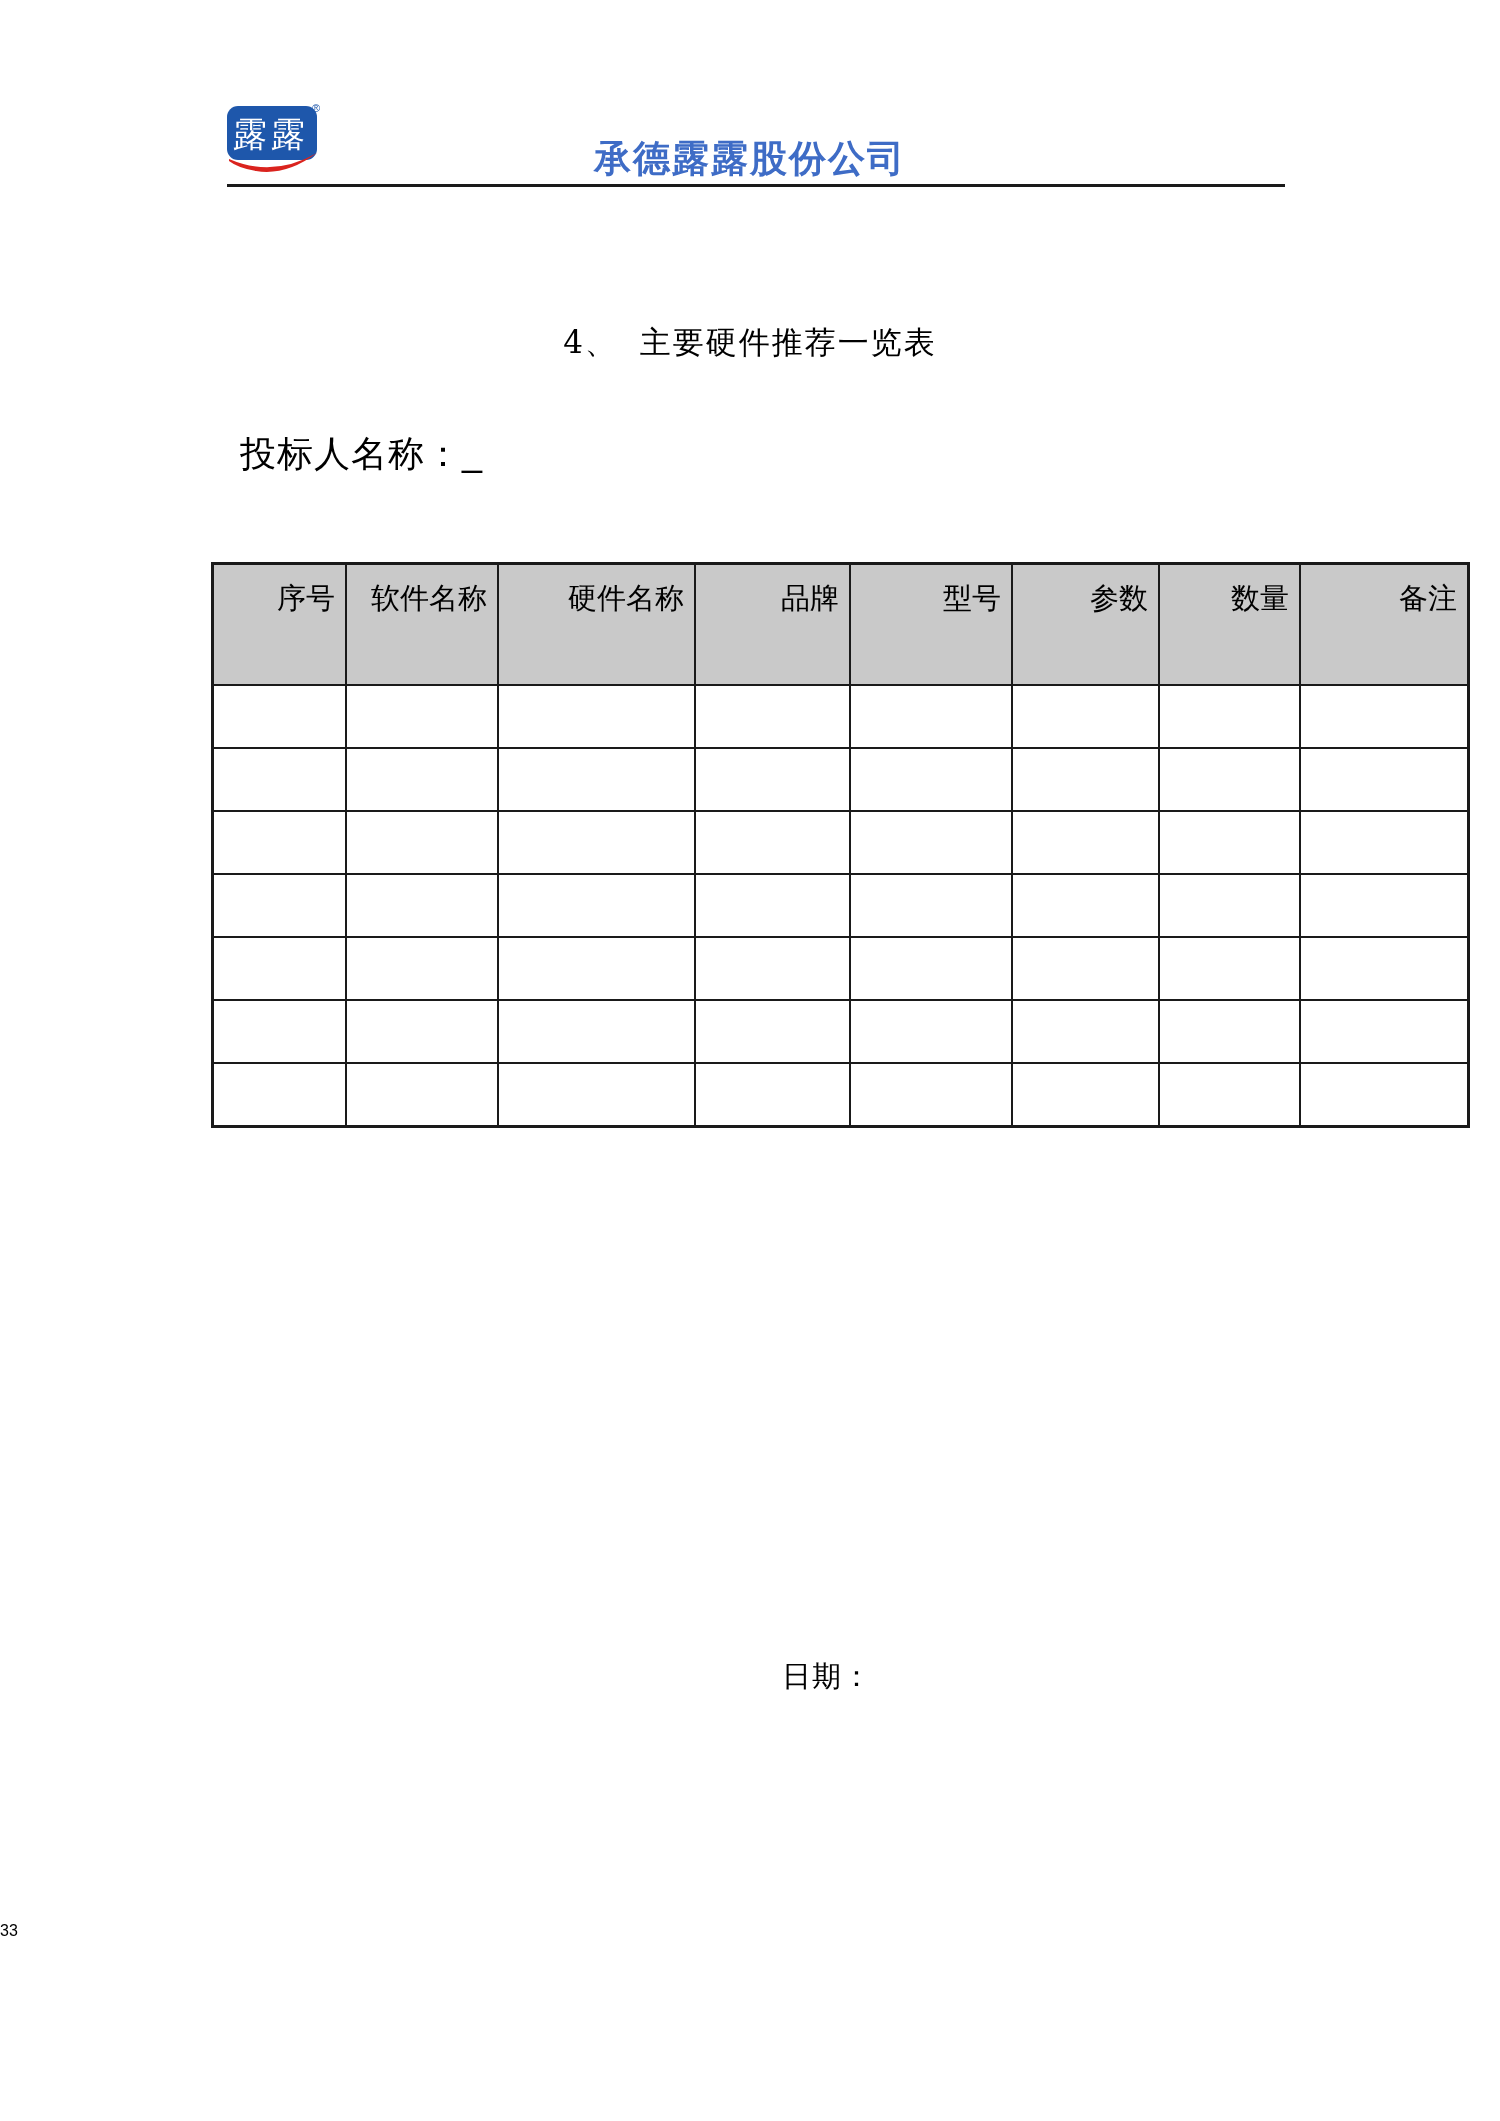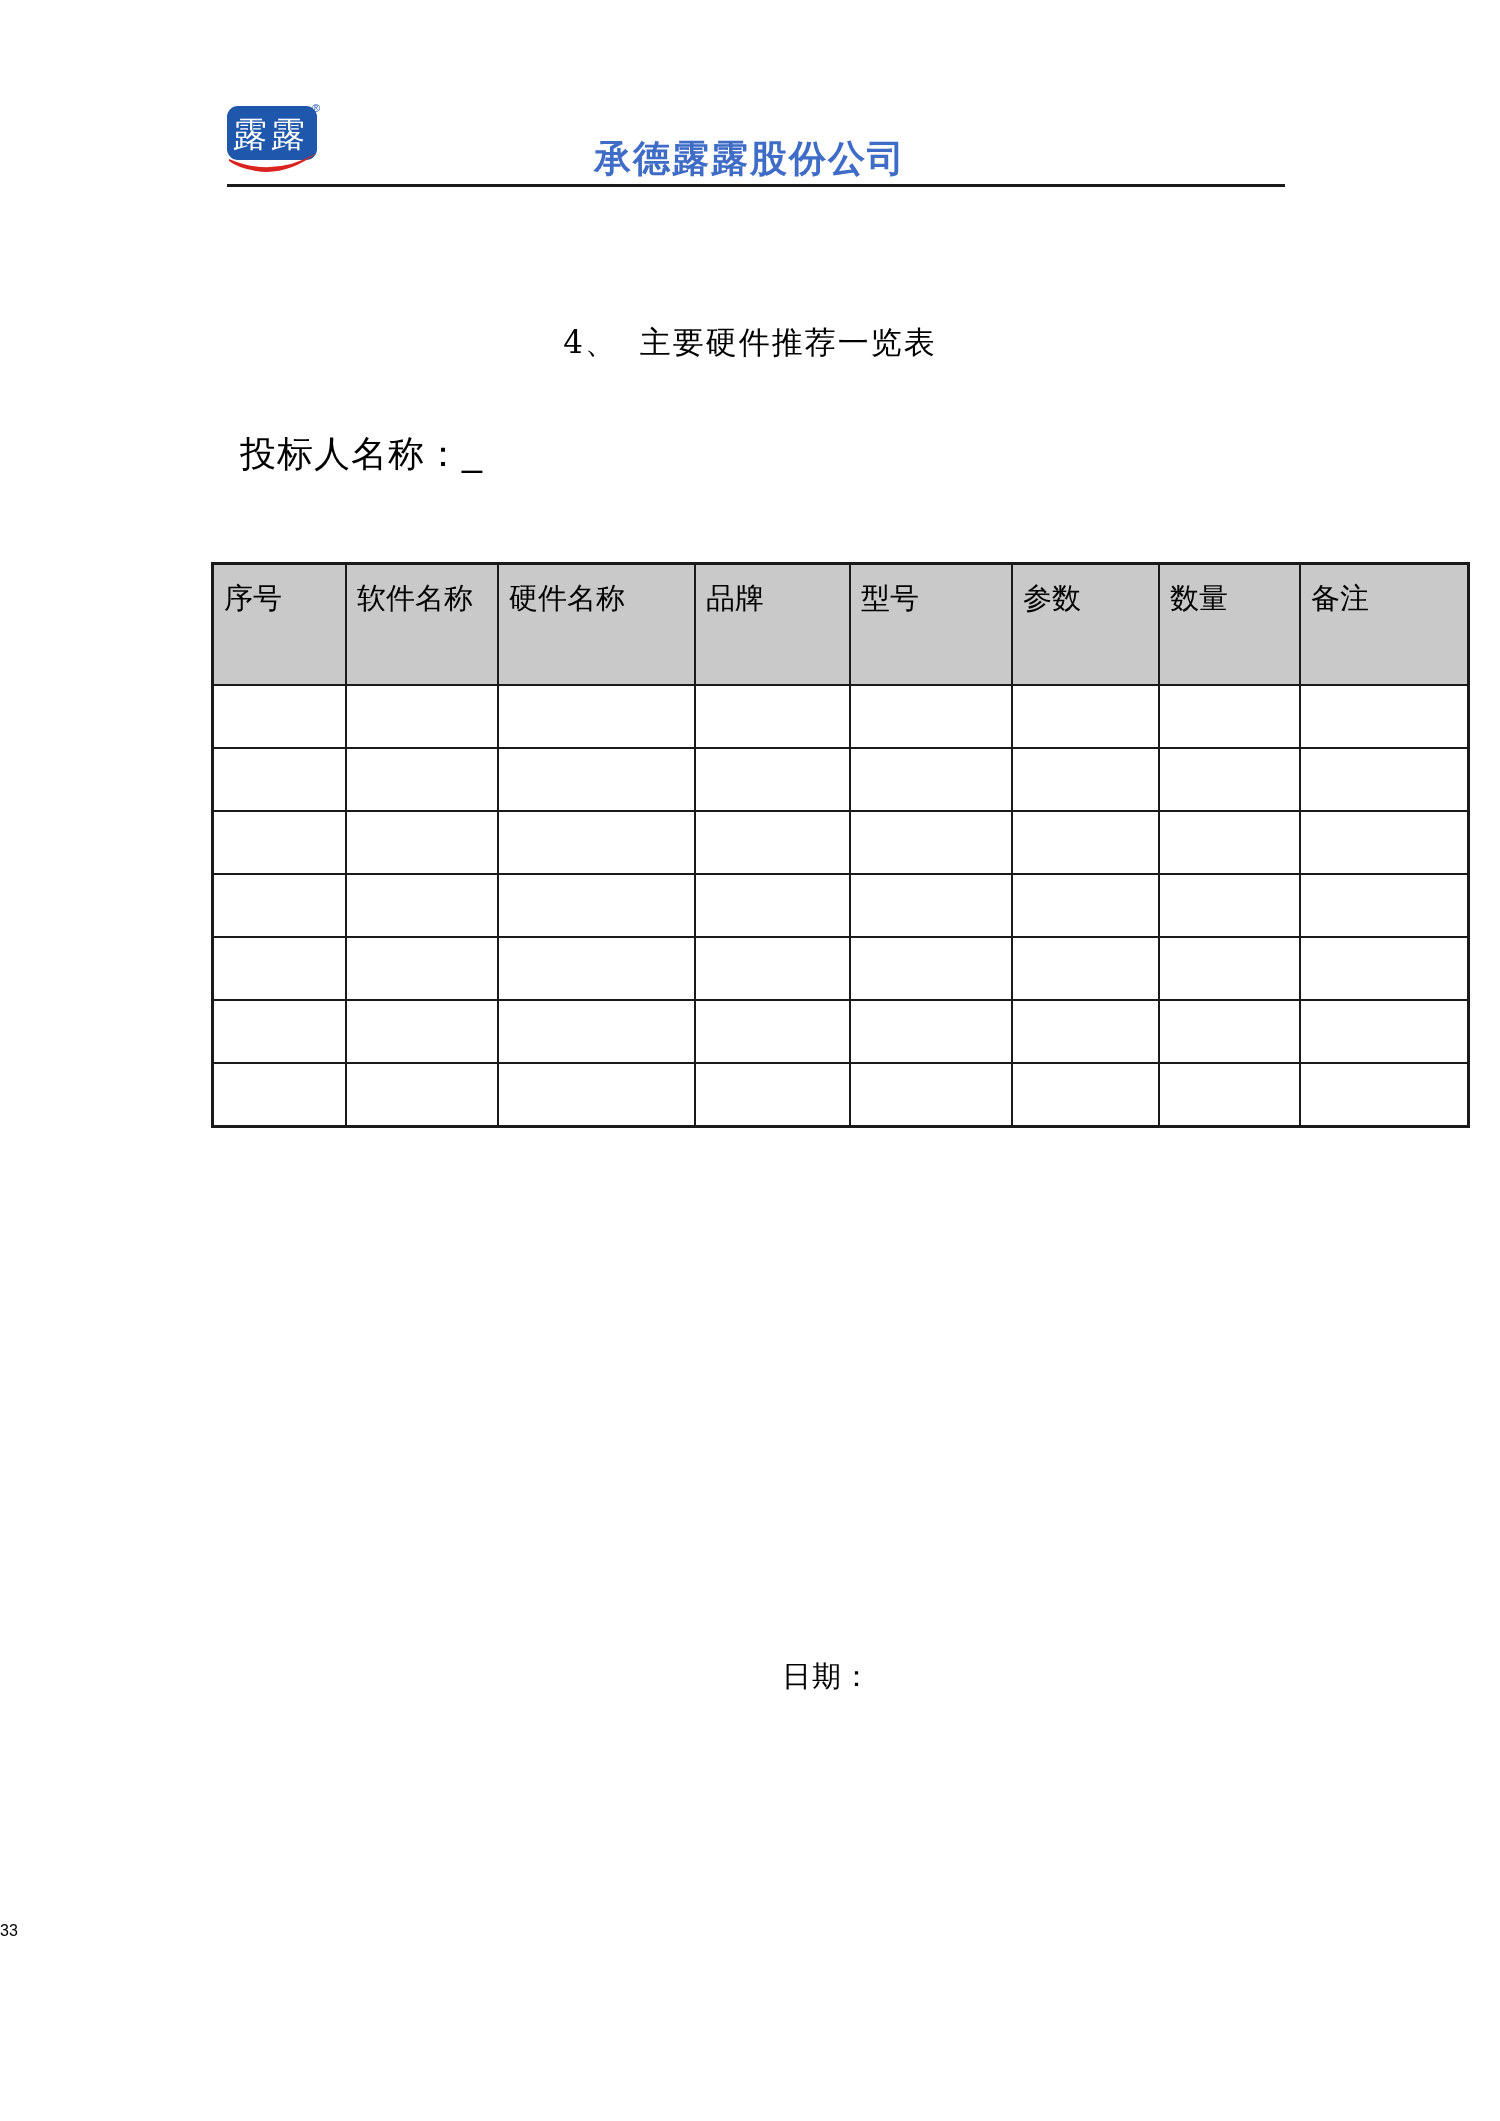--- a/index.html
+++ b/index.html
@@ -76,21 +76,21 @@
   }
   .hw-table, .hw-table th, .hw-table td {
     border: 2px solid #1a1a1a;
   }
   .hw-table { border-width: 3px; }
   .hw-table th {
     background: #c9c9c9;
     font-family: "DejaVu Serif", "Liberation Serif", serif;
     font-weight: normal;
     font-size: 29px;
-    text-align: left;
+    text-align: right;
     vertical-align: top;
     padding: 6px 10px 0 10px;
     line-height: 54px;
     height: 113px; 
   }
   .hw-table td { height: 59px; background: #ffffff; }
   .hw-table th:nth-child(1) { width: 111px; }
   .hw-table th:nth-child(2) { width: 130px; }
   .hw-table th:nth-child(3) { width: 175px; margin-left: 25px; }
   .hw-table th:nth-child(4) { width: 133px; }

